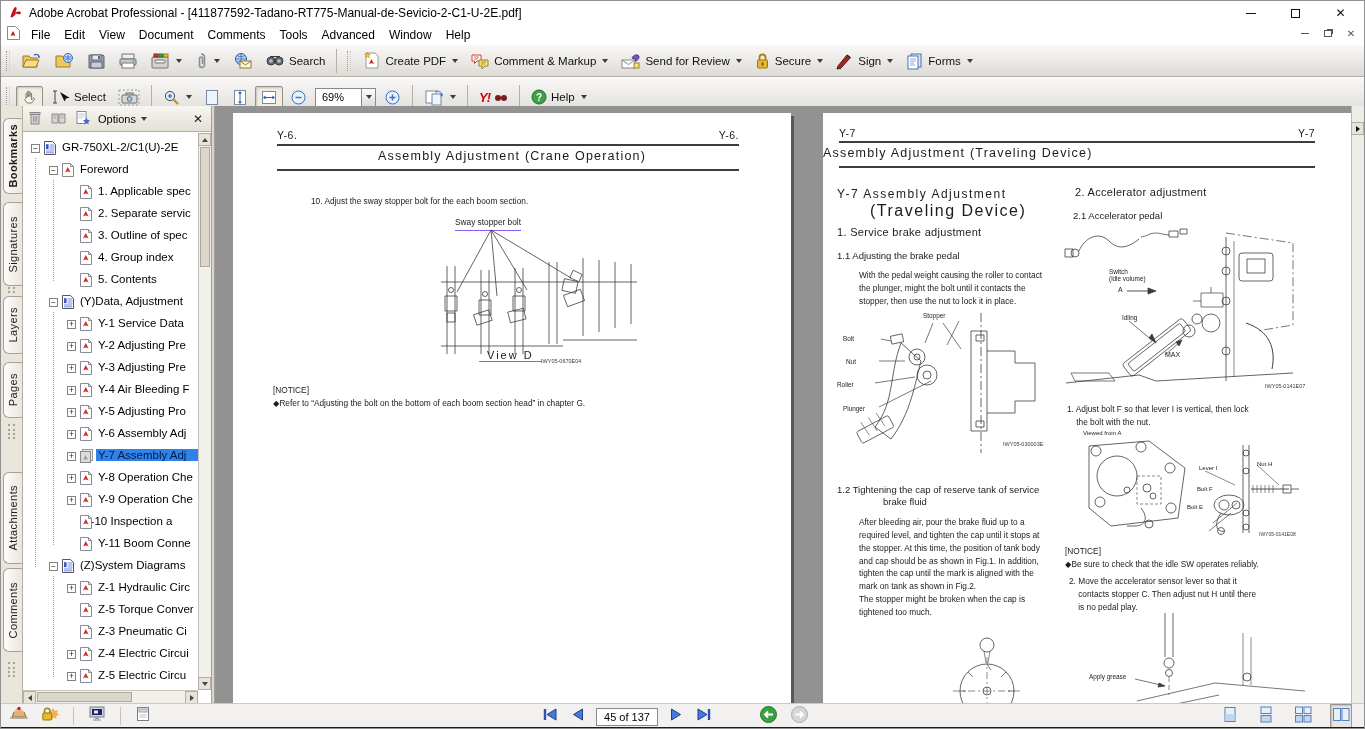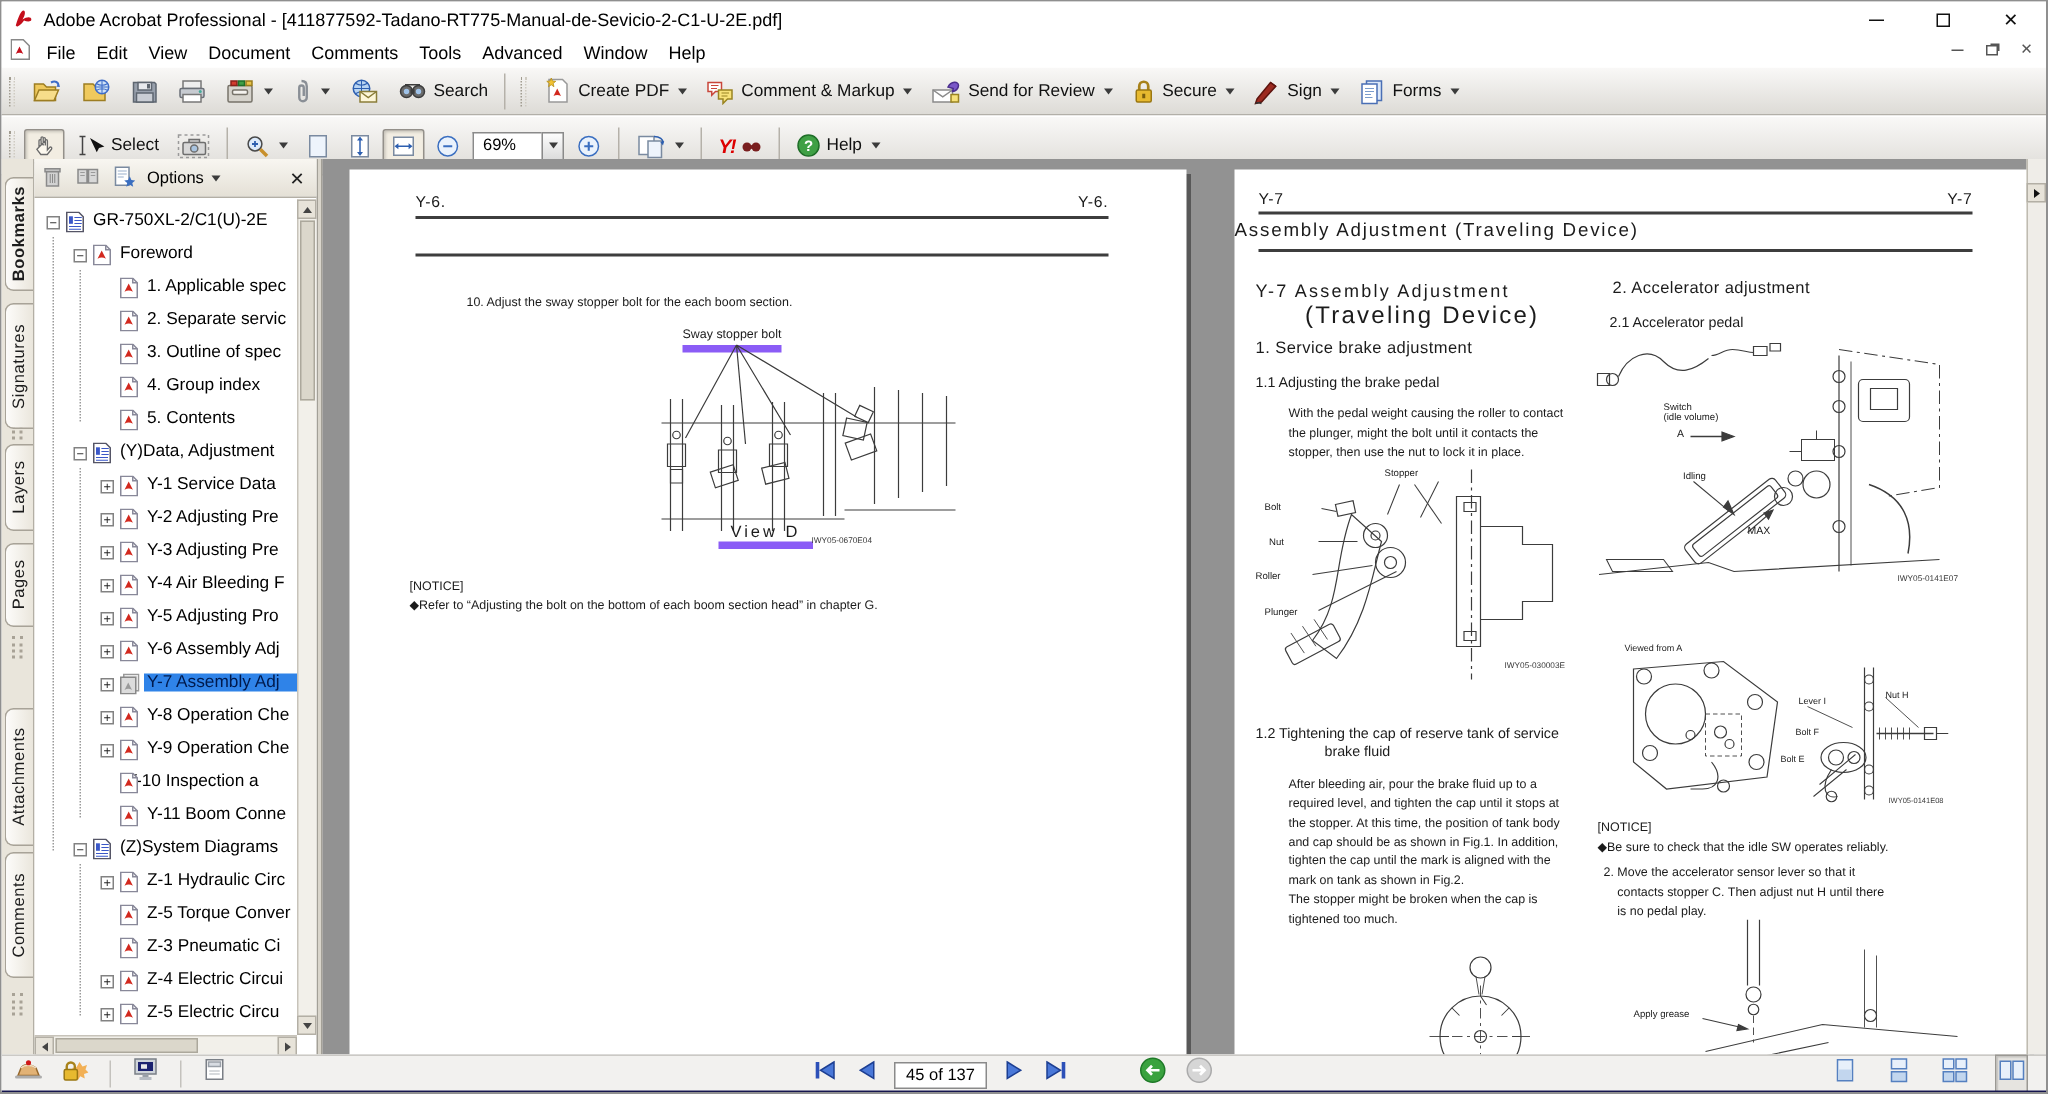--- a/index.html
+++ b/index.html
@@ -71,21 +71,21 @@
   .pa{position:absolute}
   .rule{position:absolute;height:2px;background:#3d3d3d}
   .fs-hdr{font-size:10.5px;letter-spacing:.5px}
   .fs-title{font-size:12.5px;letter-spacing:1.2px}
   .fs-sec{font-size:11px;letter-spacing:.3px}
   .fs-sub{font-size:9.5px}
   .fs-body{font-size:8.3px;line-height:1.55}
   .fs-lbl{font-size:6.4px}
   .fs-code{font-size:5.5px;color:#3a3a3a}
   .pre{white-space:pre-line}
-  .underl{border-bottom:5px solid #8b5cf6;padding-bottom:1px}
+  .underl{border-bottom:1px solid #8b5cf6;padding-bottom:1px}
   svg.diag{position:absolute}
   svg.diag path,svg.diag line,svg.diag rect,svg.diag circle,svg.diag ellipse,svg.diag polyline{vector-effect:non-scaling-stroke}
   
   .statusbar{position:absolute;top:702px;left:0;width:1363px;height:24px;background:#f2f1ef;border-top:1px solid #cbc9c5;display:flex;align-items:center}
   .stat-left{display:flex;align-items:center;gap:11px;padding-left:8px}
   .ssep{width:1px;height:18px;background:#c4c2bd;margin:0 3px}
   .nav{position:absolute;left:540px;top:1px;height:22px;display:flex;align-items:center;gap:12px}
   .pagefield input{width:62px;height:18px;border:1px solid #8a8a8a;font-size:11px;text-align:center;font-family:"Liberation Sans",sans-serif}
   .hist{position:absolute;left:758px;top:1px;height:22px;display:flex;align-items:center;gap:12px}
   .layouts{position:absolute;right:12px;top:1px;height:22px;display:flex;align-items:center;gap:16px}
@@ -663,20 +663,21 @@
       </div>
     </div>
     <div class="splitter"></div>
 
     <div class="docarea">
 
       <div class="page pageL">
         <span class="pa fs-hdr" style="left:44px;top:16px">Y-6.</span>
         <span class="pa fs-hdr" style="right:52px;top:16px">Y-6.</span>
         <div class="rule" style="left:44px;right:52px;top:31px"></div>
+        <div class="pa fs-title" style="left:0;right:0;top:36px;text-align:center">Assembly Adjustment (Crane Operation)</div>
         <div class="rule" style="left:44px;right:52px;top:56px"></div>
         <span class="pa fs-body" style="left:78px;top:82px">10. Adjust the sway stopper bolt for the each boom section.</span>
         <span class="pa fs-body underl" style="left:222px;top:103px">Sway stopper bolt</span>
         <svg class="diag" style="left:180px;top:115px" width="280" height="130" fill="none" stroke="#3c3c3c" stroke-width=".8">
           <path d="M78 2 44 64M78 2 84 68M78 2 114 62M78 2 158 50"></path>
           <path d="M34 38v88M42 38v88M68 42v84M76 42v84M102 40v86M110 40v86M136 34v82M144 34v82M170 30v78M186 32v72M202 34v66M218 36v60"></path>
           <path d="M28 54h196M28 118h122M150 112h74"></path>
           <circle cx="38" cy="62" r="2.5"></circle>
             <rect x="32" y="68" width="12" height="15"></rect>
             <rect x="34" y="85" width="8" height="9"></rect>
@@ -787,20 +788,22 @@
             <path d="M95 120l-7-5 3-4z" fill="#3c3c3c"></path>
           <path d="M104 132 118 120" stroke-width=".7"></path>
             <path d="M121 117l-6 2 3 4z" fill="#3c3c3c"></path>
         </svg>
         <span class="pa fs-lbl pre" style="left:286px;top:155px">Switch
 (idle volume)</span>
         <span class="pa" style="left:295px;top:173px;font-size:7px">A</span>
         <span class="pa fs-lbl" style="left:299px;top:201px">Idling</span>
         <span class="pa" style="left:342px;top:238px;font-size:7px">MAX</span>
         <span class="pa fs-code" style="left:442px;top:270px">IWY05-0141E07</span>
+        <div class="pa fs-body pre" style="left:244px;top:290px;width:235px">1. Adjust bolt F so that lever I is vertical, then lock
+&nbsp;&nbsp;&nbsp;&nbsp;the bolt with the nut.</div>
         <span class="pa" style="left:260px;top:317px;font-size:6px">Viewed from A</span>
         <svg class="diag" style="left:256px;top:325px" width="112" height="95" fill="none" stroke="#3c3c3c" stroke-width=".8">
           <path d="M10 8 70 3 106 30 99 80 32 88 10 70z"></path>
           <circle cx="38" cy="38" r="20"></circle>
             <circle cx="17" cy="13" r="5"></circle>
             <circle cx="62" cy="9" r="5"></circle>
             <circle cx="91" cy="30" r="5"></circle>
             <circle cx="92" cy="70" r="5"></circle>
             <circle cx="21" cy="64" r="5"></circle>
             <circle cx="48" cy="52" r="3"></circle>

